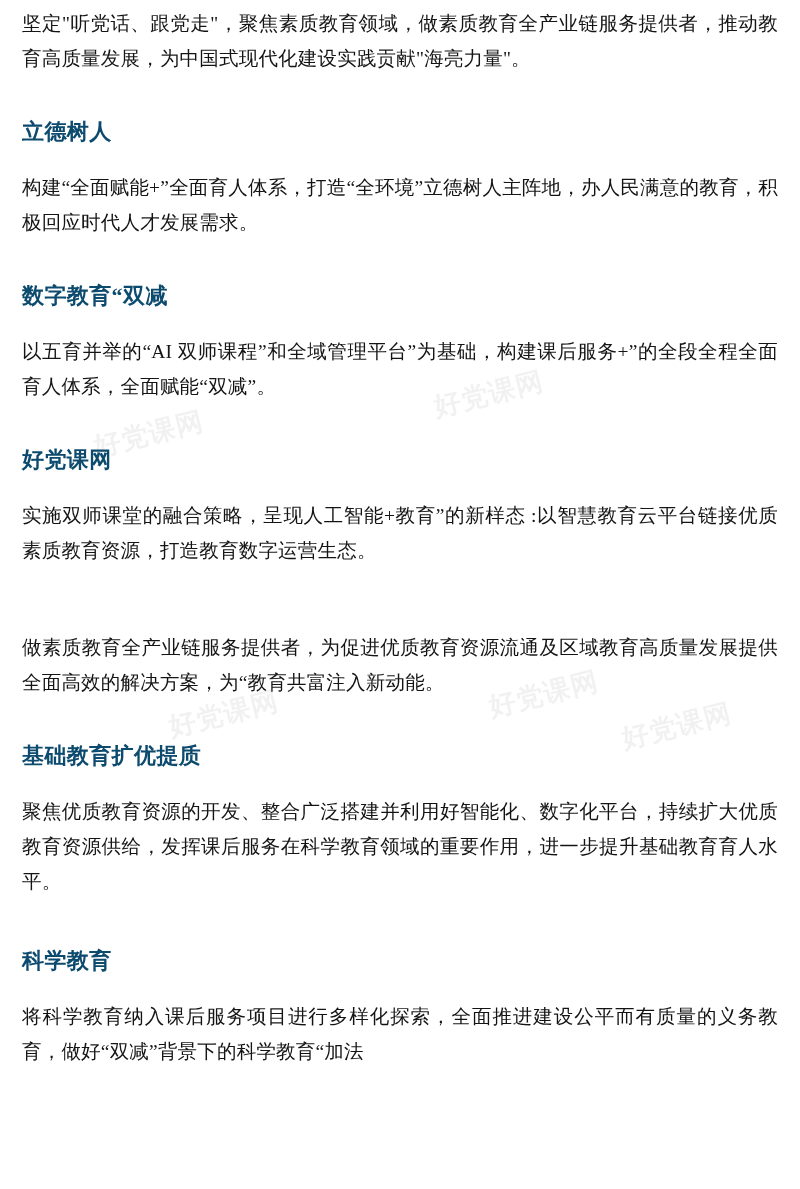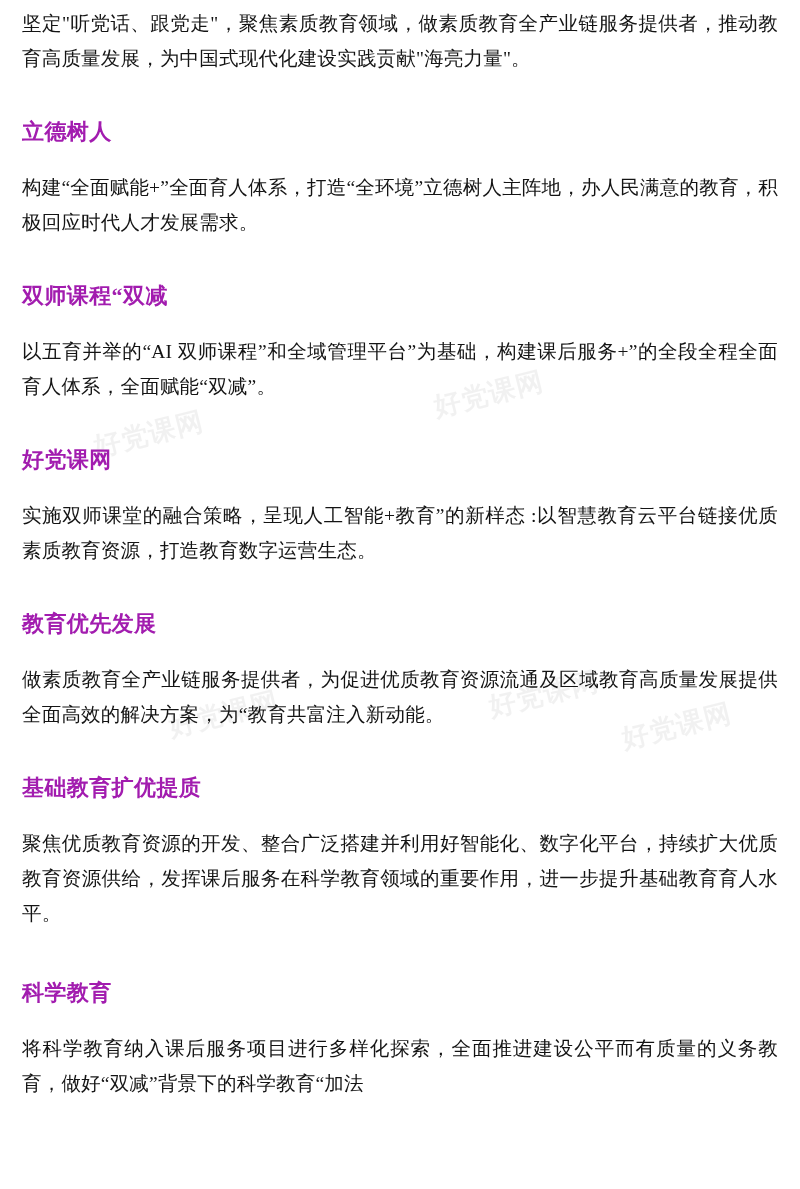--- a/index.html
+++ b/index.html
@@ -28,21 +28,21 @@
     line-height: 35px;
     color: #141414;
     letter-spacing: 0.2px;
     text-align: justify;
     margin: 0;
   }
   .heading {
     font-size: 22px;
     line-height: 32px;
     font-weight: bold;
-    color: #a21caf;
+    color: #0c4a6e;
     letter-spacing: 0.4px;
     margin: 0;
   }
   .block-top {
     padding-top: 6px;
   }
   .sp-h {
     height: 40px;
   }
   .sp-p {
@@ -87,31 +87,30 @@
   <div class="block-top">
     <p class="para">坚定"听党话、跟党走"，聚焦素质教育领域，做素质教育全产业链服务提供者，推动教育高质量发展，为中国式现代化建设实践贡献"海亮力量"。</p>
   </div>
 
   <div class="sp-h"></div>
   <h2 class="heading">立德树人</h2>
   <div class="sp-p"></div>
   <p class="para">构建“全面赋能+”全面育人体系，打造“全环境”立德树人主阵地，办人民满意的教育，积极回应时代人才发展需求。</p>
 
   <div class="sp-h"></div>
-  <h2 class="heading">双师课程“双减</h2>
+  <h2 class="heading">数字教育“双减</h2>
   <div class="sp-p"></div>
   <p class="para">以五育并举的“AI 双师课程”和全域管理平台”为基础，构建课后服务+”的全段全程全面育人体系，全面赋能“双减”。</p>
 
   <div class="sp-h"></div>
   <h2 class="heading">好党课网</h2>
   <div class="sp-p"></div>
   <p class="para">实施双师课堂的融合策略，呈现人工智能+教育”的新样态 :以智慧教育云平台链接优质素质教育资源，打造教育数字运营生态。</p>
 
   <div class="sp-h"></div>
-  <h2 class="heading">教育优先发展</h2>
   <div class="sp-p"></div>
   <p class="para">做素质教育全产业链服务提供者，为促进优质教育资源流通及区域教育高质量发展提供全面高效的解决方案，为“教育共富注入新动能。</p>
 
   <div class="sp-h"></div>
   <h2 class="heading">基础教育扩优提质</h2>
   <div class="sp-p"></div>
   <p class="para">聚焦优质教育资源的开发、整合广泛搭建并利用好智能化、数字化平台，持续扩大优质教育资源供给，发挥课后服务在科学教育领域的重要作用，进一步提升基础教育育人水平。</p>
 
   <div class="sp-big"></div>
   <h2 class="heading">科学教育</h2>

